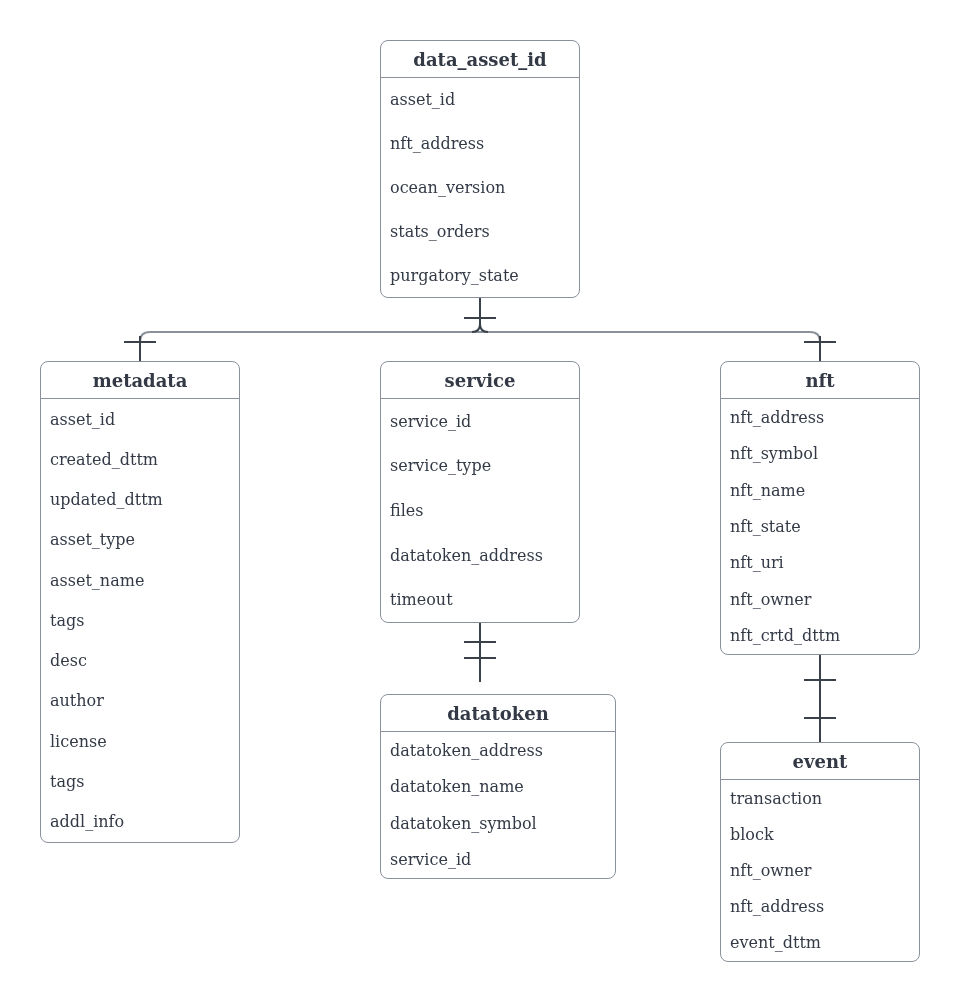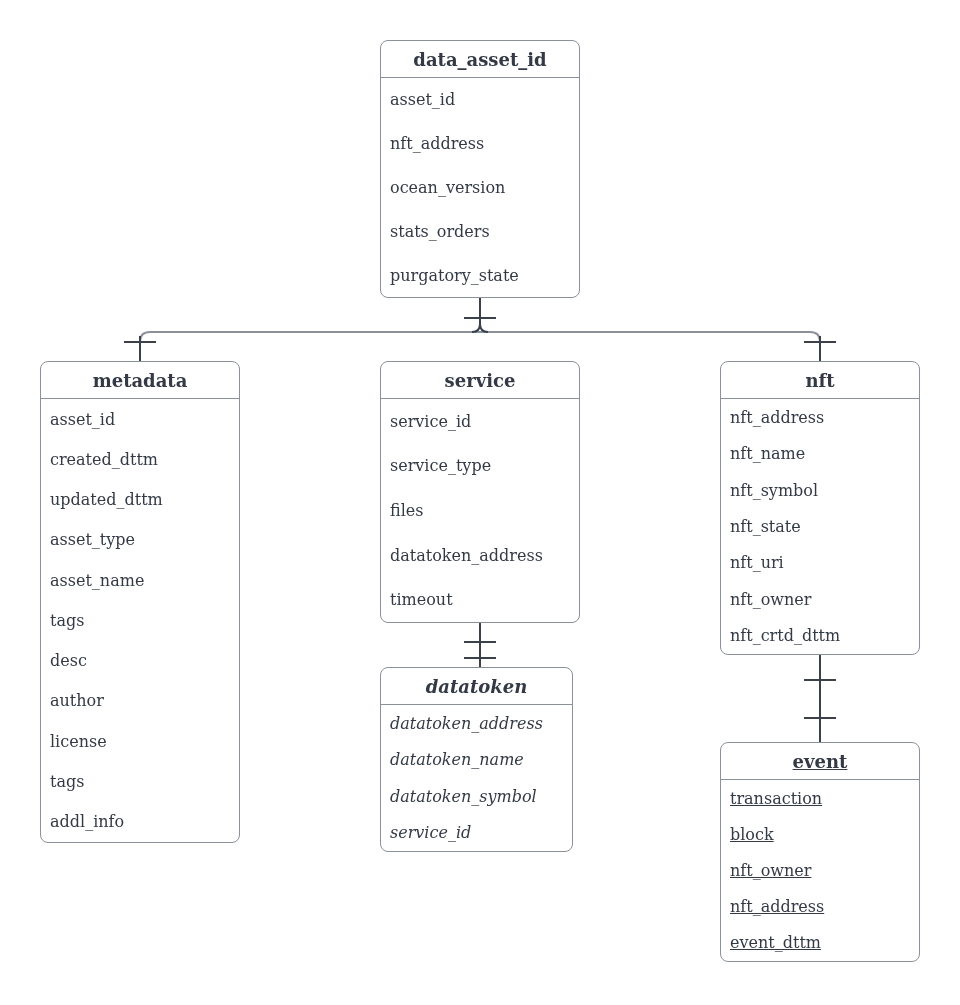--- a/index.html
+++ b/index.html
@@ -118,40 +118,40 @@
         <div class="entity-field">files</div>
         <div class="entity-field">datatoken_address</div>
         <div class="entity-field">timeout</div>
       </div>
     </div>
 
   <div class="entity" style="left:720px; top:361px; width:200px; height:294px;text-align:center;">
       <div class="entity-header">nft</div>
       <div class="entity-body">
         <div class="entity-field">nft_address</div>
+        <div class="entity-field">nft_symbol</div>
         <div class="entity-field">nft_name</div>
-        <div class="entity-field">nft_symbol</div>
         <div class="entity-field">nft_state</div>
         <div class="entity-field">nft_uri</div>
         <div class="entity-field">nft_owner</div>
         <div class="entity-field">nft_crtd_dttm</div>
       </div>
     </div>
 
-  <div class="entity" style="left:380px; top:667px; width:193px; height:185px;font-style:italic;">
+  <div class="entity" style="left:380px; top:694px; width:236px; height:185px;">
       <div class="entity-header">datatoken</div>
       <div class="entity-body">
         <div class="entity-field">datatoken_address</div>
         <div class="entity-field">datatoken_name</div>
         <div class="entity-field">datatoken_symbol</div>
         <div class="entity-field">service_id</div>
       </div>
     </div>
 
-  <div class="entity" style="left:720px; top:742px; width:200px; height:220px;text-decoration:underline;">
+  <div class="entity" style="left:720px; top:742px; width:200px; height:220px;">
       <div class="entity-header">event</div>
       <div class="entity-body">
         <div class="entity-field">transaction</div>
         <div class="entity-field">block</div>
         <div class="entity-field">nft_owner</div>
         <div class="entity-field">nft_address</div>
         <div class="entity-field">event_dttm</div>
       </div>
     </div>
 

